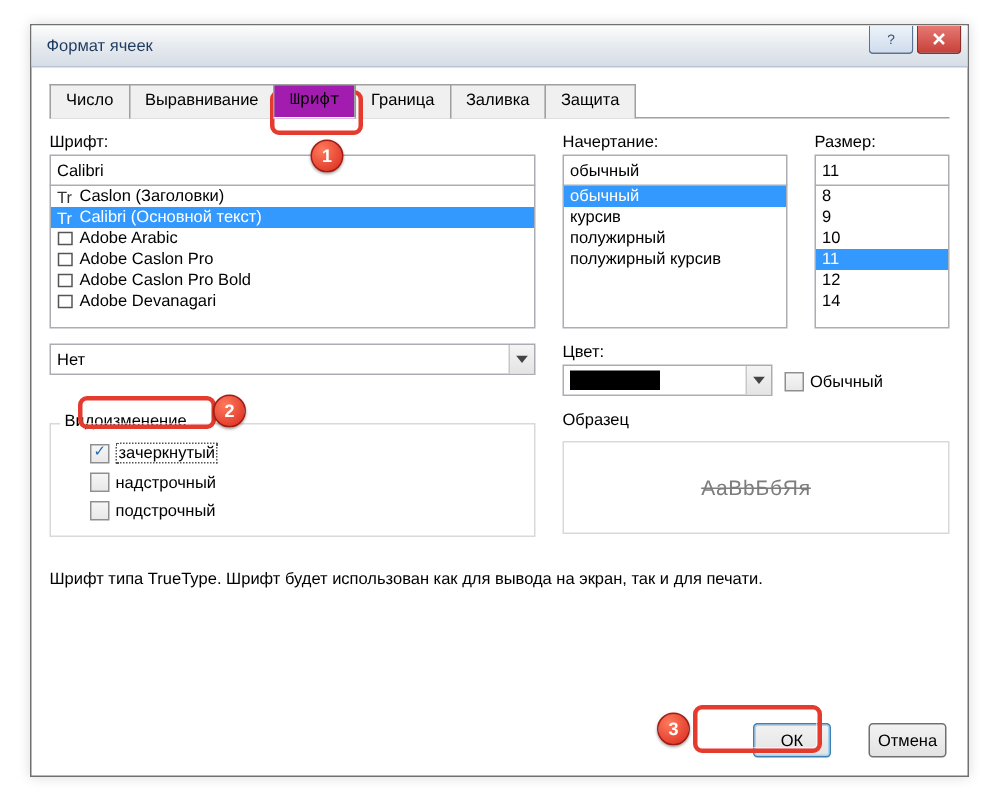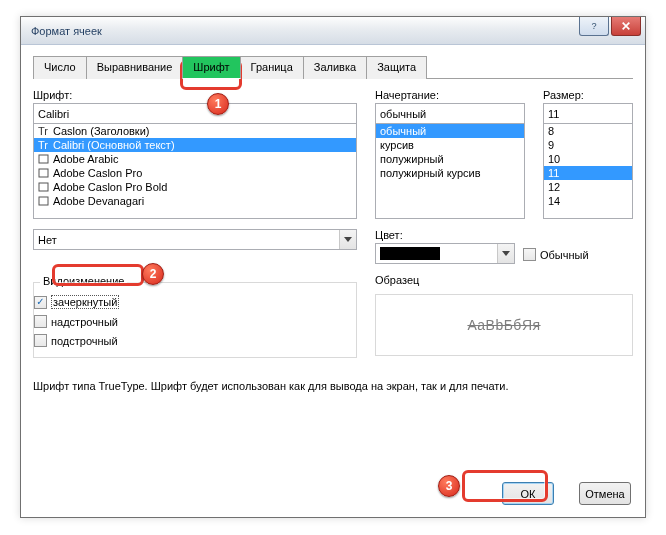--- a/index.html
+++ b/index.html
@@ -11,21 +11,21 @@
 .titlebar .title { color: #1f3b5f; text-align: center; }
 .winbtns { position: absolute; right: 4px; top: 0; display: flex; }
 .winbtn { width: 30px; height: 19px; margin-left: 2px; border: 1px solid #5a7290; border-top: none; border-radius: 0 0 3px 3px; display: flex; align-items: center; justify-content: center; background: linear-gradient(#eef3f9,#cfdced); cursor: default; }
 .winbtn svg { width: 12px; height: 10px; }
 .winbtn.close { background: linear-gradient(#e67a74,#c8413a); border-color: #8a2f2a; }
 
 .body { padding: 10px 12px 12px; }
 
 .tabs { display: flex; border-bottom: 1px solid #a0a0a0; margin-bottom: 10px; }
 .tab { padding: 4px 10px 5px; border: 1px solid #a0a0a0; border-bottom: none; background: #f0f0f0; margin-right: -1px; cursor: default; position: relative; top: 1px; }
-.tab.active { background: #22c55e; border-bottom: 1px solid #fff; z-index: 2; }
+.tab.active { background: #a21caf; border-bottom: 1px solid #fff; z-index: 2; font-family: Liberation Mono, monospace; }
 
 .cols { display: flex; gap: 18px; }
 .col-left { flex: 1; }
 .col-style { width: 150px; }
 .col-size { width: 90px; }
 
 .grp-label { margin-bottom: 2px; }
 .textbox { width: 100%; height: 21px; border: 1px solid #abadb3; padding: 2px 4px; background: #fff; }
 .listbox { width: 100%; height: 96px; border: 1px solid #abadb3; background: #fff; overflow-y: scroll; margin-top: -1px; }
 .listbox .item { padding: 1px 4px; white-space: nowrap; display: flex; align-items: center; gap: 3px; }
@@ -38,21 +38,21 @@
 .combo .arrow { width: 17px; height: 19px; border-left: 1px solid #c8c8c8; display: flex; align-items: center; justify-content: center; background: linear-gradient(#f4f4f4,#e4e4e4); }
 .color-combo { width: 140px; }
 .chk { display: flex; align-items: center; gap: 4px; }
 .chk .box { width: 13px; height: 13px; border: 1px solid #8f8f8f; background: linear-gradient(#f6f6f6,#e8e8e8); display: flex; align-items: center; justify-content: center; }
 .chk .box.on::after { content: "✓"; font-size: 10px; color: #1b6ab5; line-height: 1; }
 
 .row3 { display: flex; gap: 18px; margin-top: 10px; }
 .row3 .left { flex: 1; }
 .row3 .right { width: 258px; }
 
-.fieldset { border: 1px solid #d9d9d9; padding: 8px 0 10px; position: relative; margin-top: 8px; }
+.fieldset { border: 1px solid #d9d9d9; padding: 8px 26px 10px; position: relative; margin-top: 8px; }
 .fieldset .legend { position: absolute; top: -8px; left: 6px; background: #fff; padding: 0 3px; }
 .fx-list { display: flex; flex-direction: column; gap: 6px; margin-top: 4px; }
 
 .sample { border: 1px solid #d9d9d9; height: 62px; display: flex; align-items: center; justify-content: center; margin-top: 8px; }
 .sample-text { font-size: 14px; color: #7d7d7d; text-decoration: line-through; letter-spacing: .5px; }
 
 .hint { margin-top: 22px; color: #000; }
 
 .dlg-buttons { position: absolute; right: 14px; bottom: 12px; display: flex; gap: 10px; }
 .btn { width: 52px; height: 23px; border: 1px solid #707070; background: linear-gradient(#f2f2f2,#e3e3e3); border-radius: 3px; cursor: default; margin-left: 15px; }

